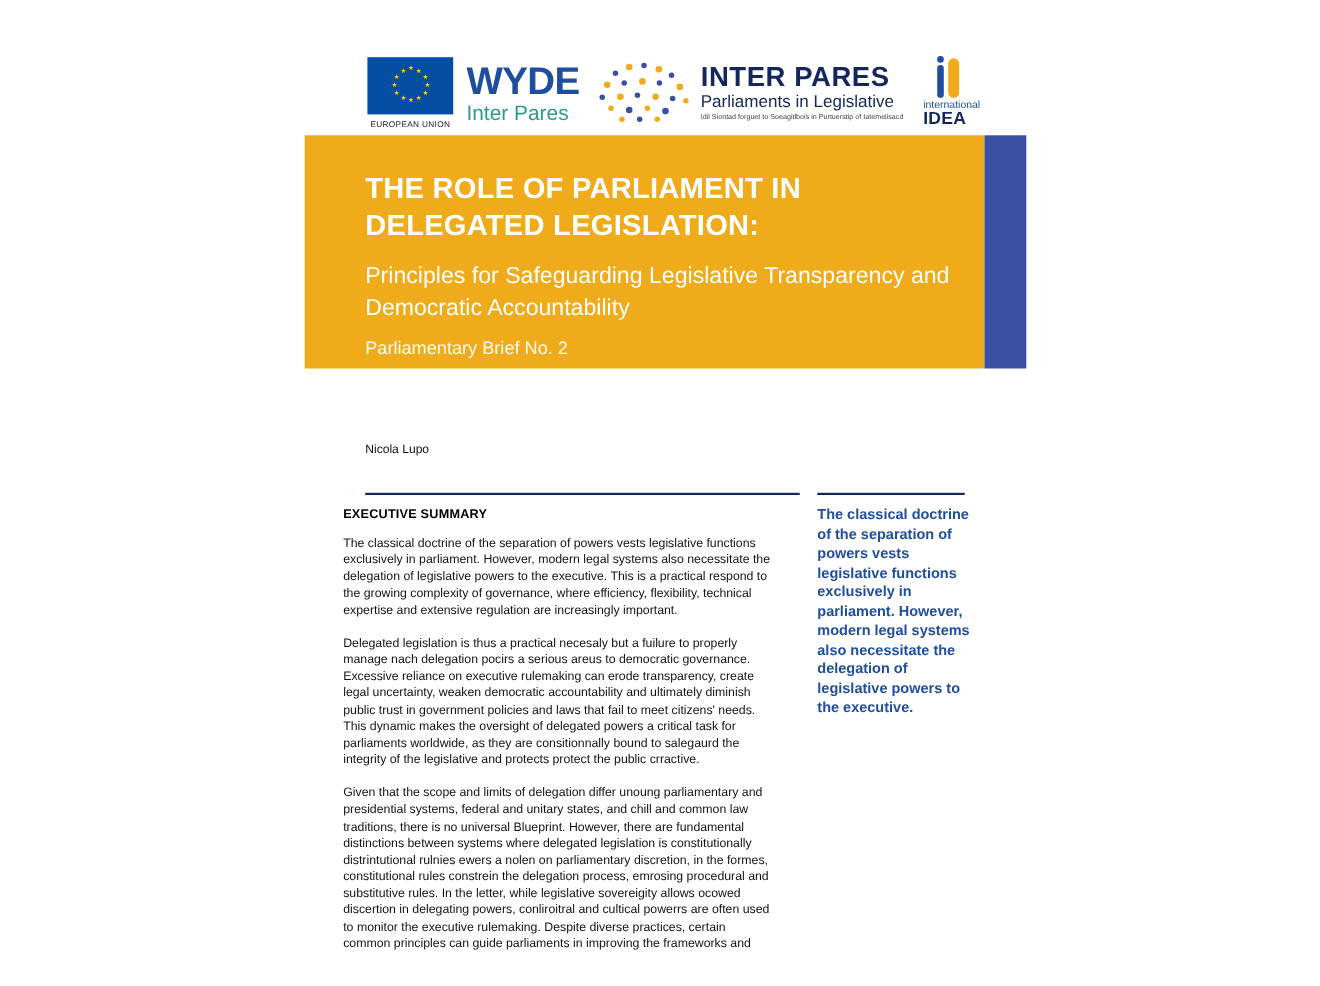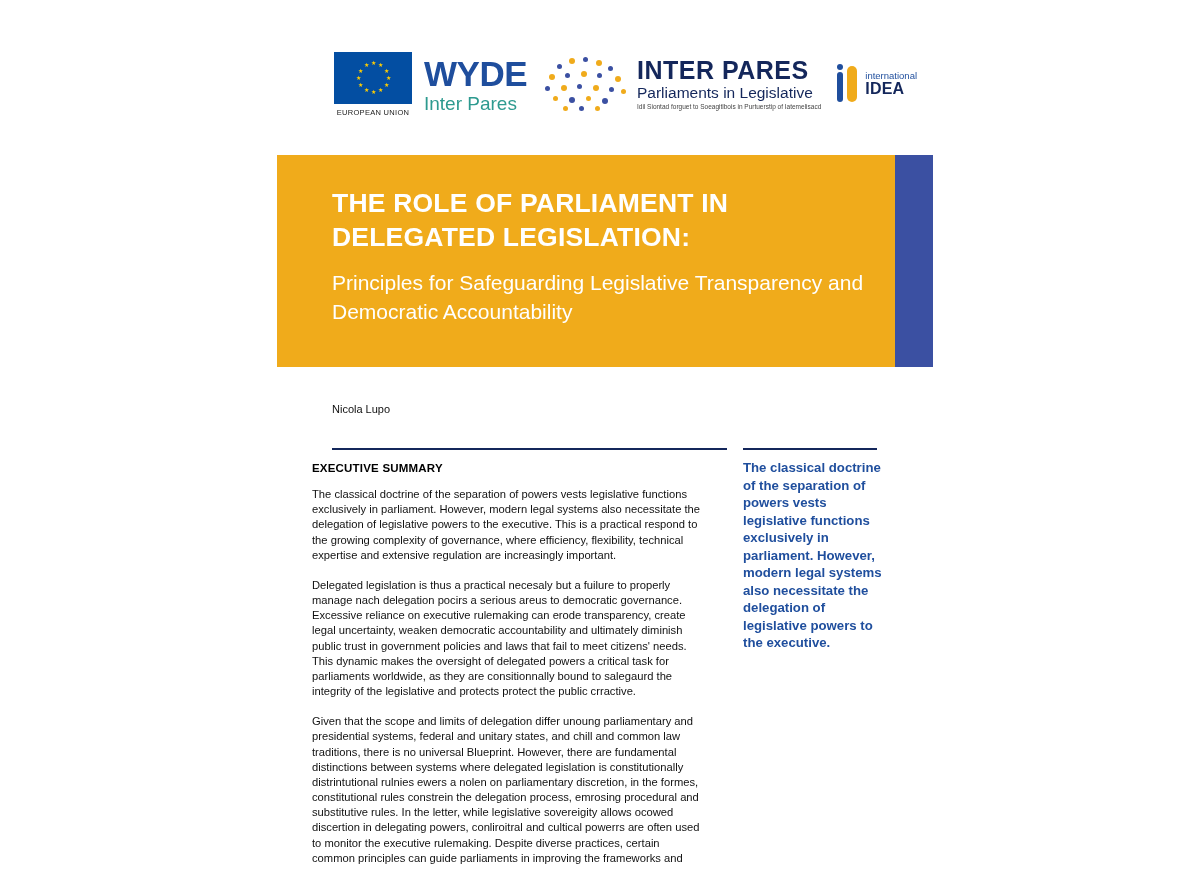--- a/index.html
+++ b/index.html
@@ -115,20 +115,21 @@
   .pares-gael {
     font-size: 6.5px;
     color: #444;
     margin-top: 3px;
   }
 
   .idea-block {
     margin-left: 14px;
     display: flex;
     align-items: center;
+    flex-direction: column;
   }
   .idea-mark {
     width: 26px;
     height: 40px;
     position: relative;
   }
   .idea-bar {
     position: absolute;
     border-radius: 3px;
   }
@@ -144,21 +145,21 @@
     font-size: 16px;
     font-weight: bold;
     color: #14275B;
     letter-spacing: 0.2px;
   }
 
   
   .banner {
     position: absolute;
     left: 277px;
-    top: 155px;
+    top: 123px;
     width: 656px;
     height: 212px;
     display: flex;
   }
   .banner-main {
     background: #F0AB1B;
     flex: 1 1 auto;
     padding: 32px 30px 0 55px;
     box-sizing: border-box;
   }
@@ -323,20 +324,21 @@
         <div class="idea-int">international</div>
         <div class="idea-name">IDEA</div>
       </div>
     </div>
   </div>
 
   <div class="banner">
     <div class="banner-main">
       <div class="banner-title">THE ROLE OF PARLIAMENT IN DELEGATED LEGISLATION:</div>
       <div class="banner-subtitle">Principles for Safeguarding Legislative Transparency and Democratic Accountability</div>
+      <div class="banner-brief">Parliamentary Brief No. 2</div>
     </div>
     <div class="banner-accent"></div>
   </div>
 
   <div class="author">Nicola Lupo</div>
 
   <div class="rule-left"></div>
   <div class="rule-right"></div>
 
   <div class="col-main">

